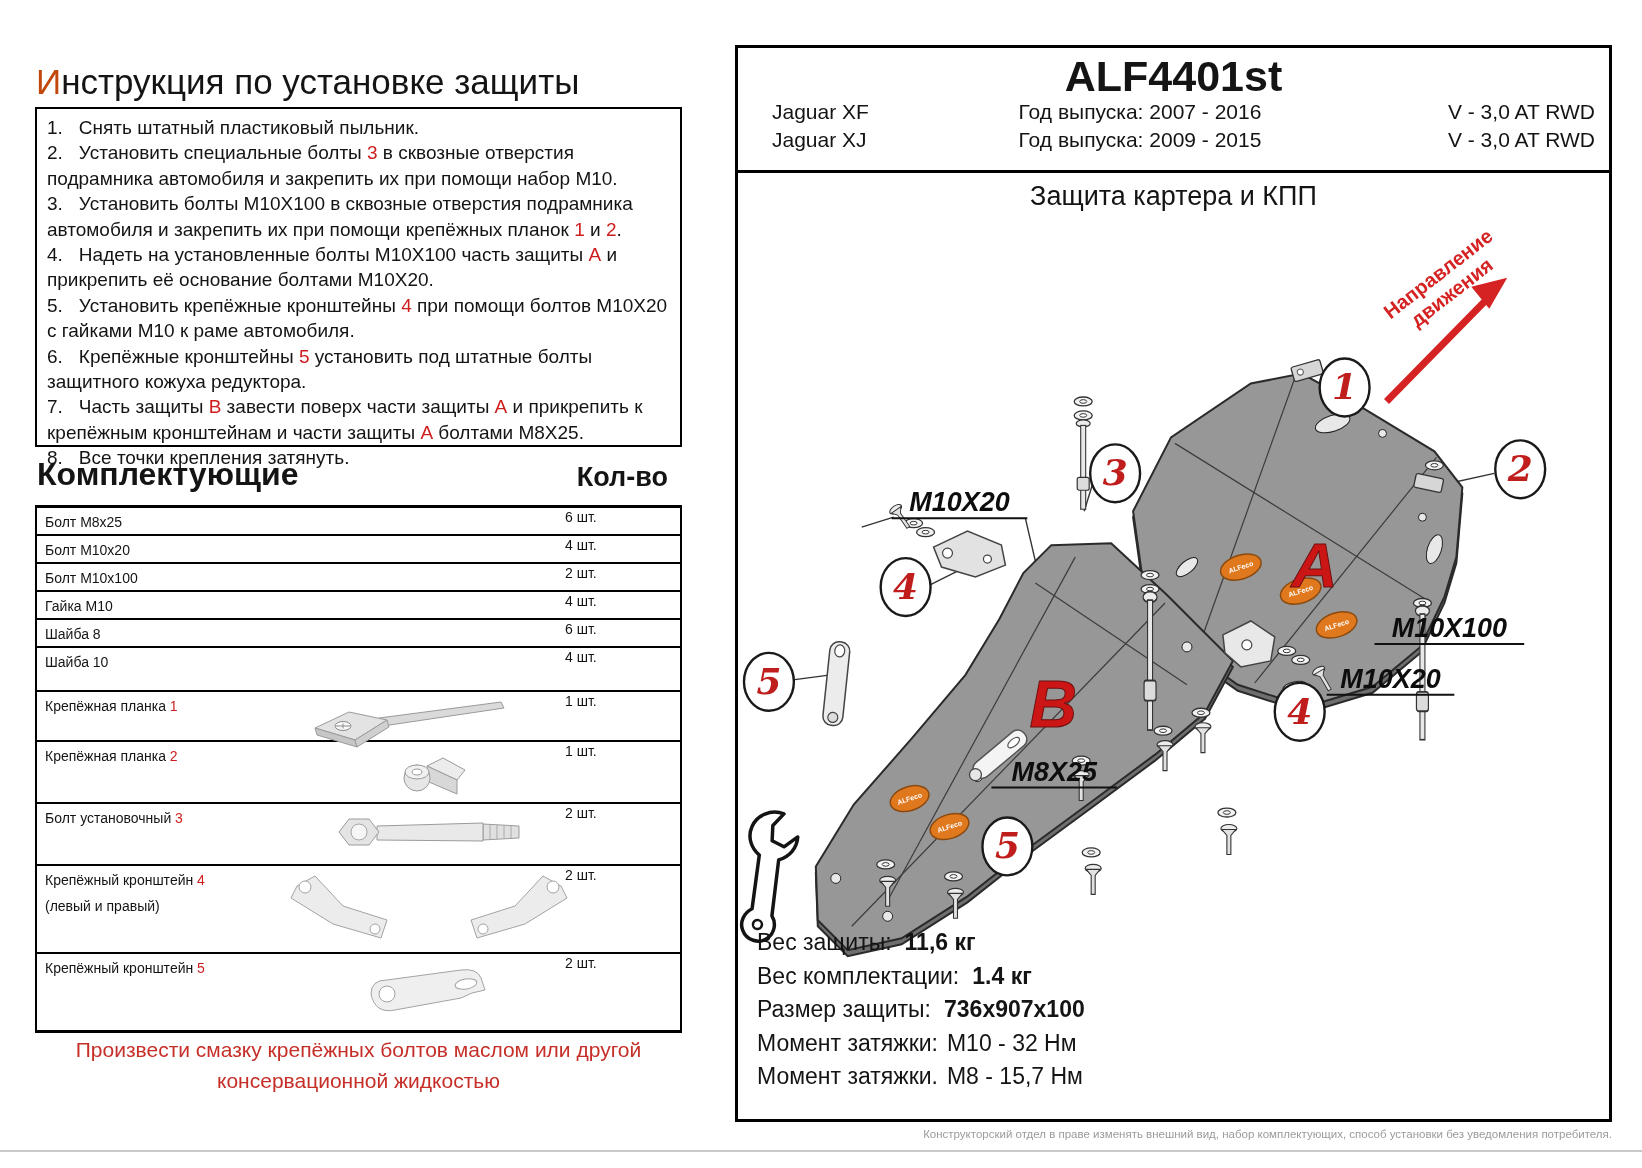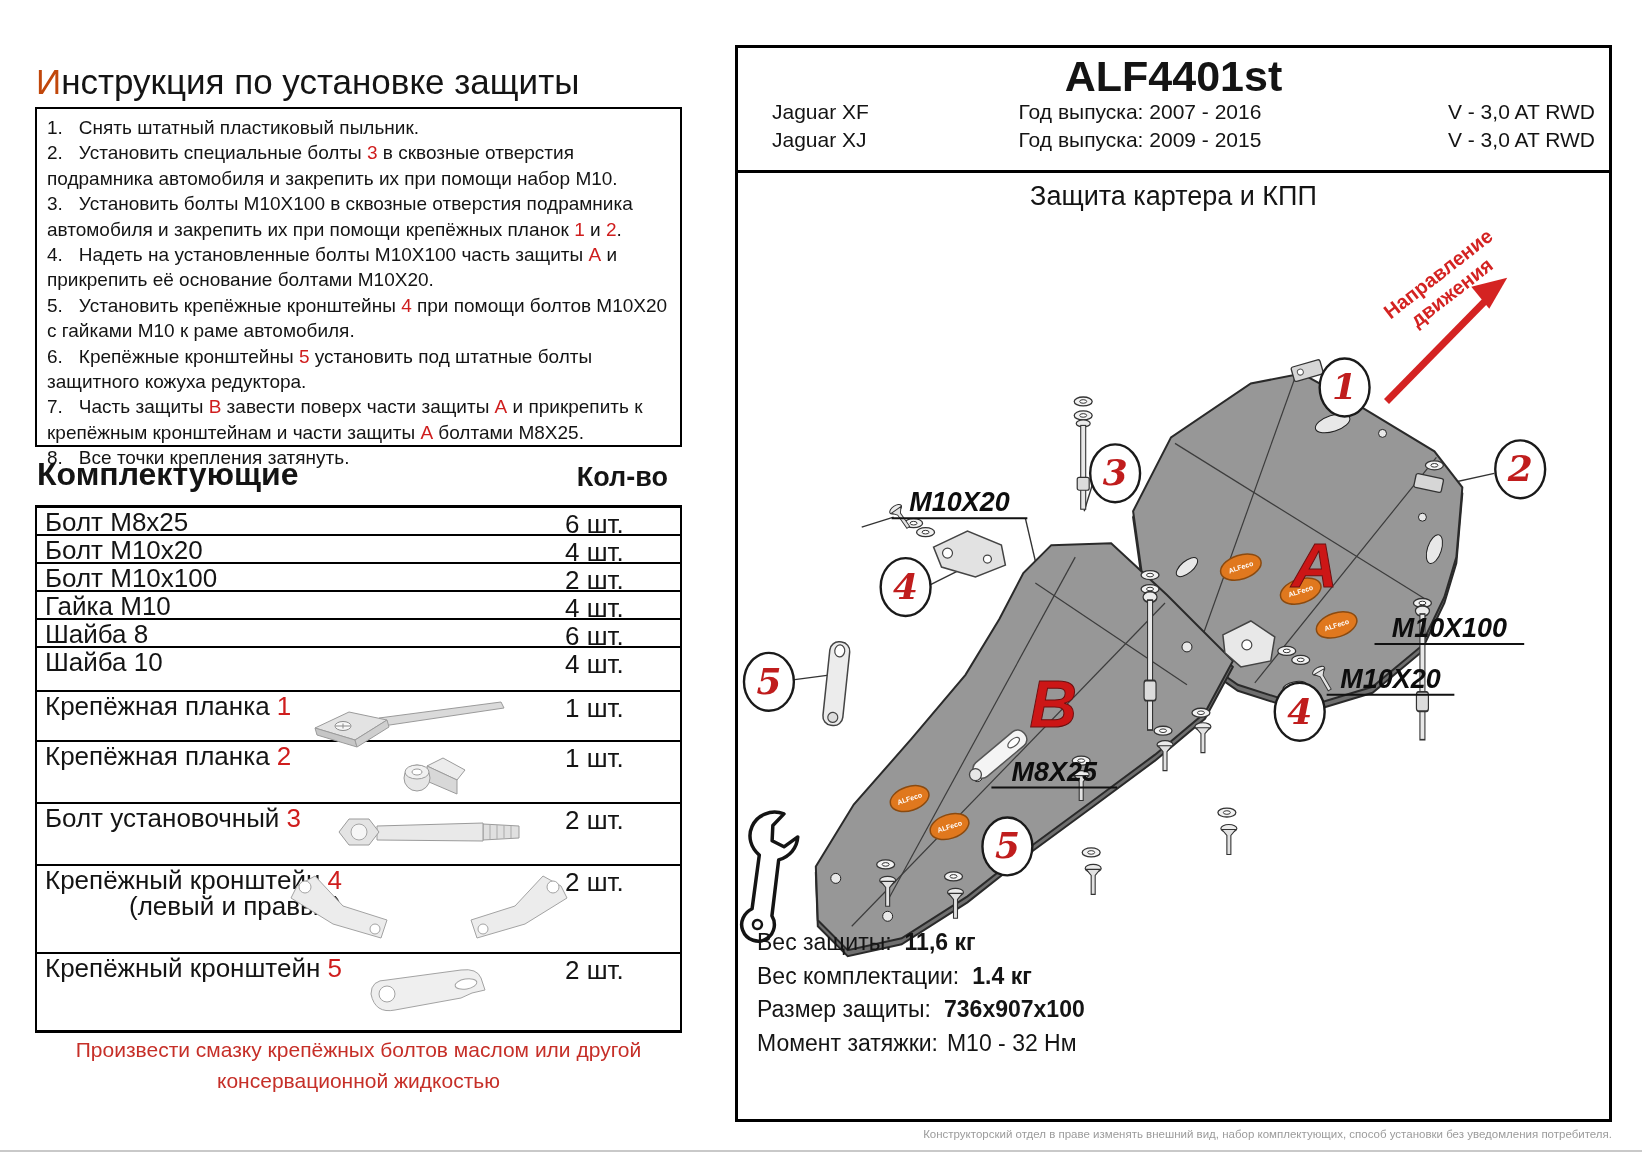--- a/index.html
+++ b/index.html
@@ -15,21 +15,21 @@
   .inst{margin:0;}
   .inst-num{margin-right:16px;}
   .red{color:#cf1d1d;}
 
   .comp-head{position:absolute;left:35px;top:456px;width:647px;height:46px;}
   .comp-title{position:absolute;left:2px;top:0;font-size:32px;font-weight:bold;}
   .qty-h{position:absolute;right:14px;top:6px;font-size:27px;font-weight:bold;margin-left:32px;}
 
   .comp-table{position:absolute;left:35px;top:505px;width:647px;border:2px solid #000;
               border-top-width:3px;border-bottom-width:3px;}
-  .c-row{position:relative;border-bottom:2px solid #000;font-size:26px;text-align:right;}
+  .c-row{position:relative;border-bottom:2px solid #000;font-size:14px;}
   .c-row:last-child{border-bottom:none;}
   .c-name{position:absolute;left:8px;top:1px;line-height:26px;}
   .qty{position:absolute;left:528px;top:1px;}
   .c-il{position:absolute;}
 
   .lube{position:absolute;left:35px;top:1034px;width:647px;text-align:center;color:#c62f28;
         font-size:21px;line-height:31px;}
 
   
   .panel{position:absolute;left:735px;top:45px;width:877px;height:1077px;border:3px solid #000;}
@@ -379,17 +379,18 @@
       <path d="M 30,-4 C 16,-6 4,4 2,16 C 0,27 6,37 16,42 L 22,96 C 15,102 13,112 18,119 C 24,128 37,129 44,121 C 50,114 49,104 43,98 L 36,42 C 46,36 51,26 49,15 L 38,28 L 25,25 L 22,10 Z" fill="#fff" stroke="#141414" stroke-width="3.5" stroke-linejoin="round"></path>
       <circle cx="31" cy="110" r="4.5" fill="#fff" stroke="#141414" stroke-width="2.5"></circle>
     </g>
   </svg>
 
   <div class="specs" id="specs">
       <div><span>Вес защиты:</span><span class="spec-val bold">11,6 кг</span></div>
       <div><span>Вес комплектации:</span><span class="spec-val bold">1.4 кг</span></div>
       <div><span>Размер защиты:</span><span class="spec-val bold">736х907х100</span></div>
       <div><span>Момент затяжки:</span><span class="spec-val">М10 - 32 Нм</span></div>
+      <div><span>Момент затяжки.</span><span class="spec-val">М8 - 15,7 Нм</span></div>
     </div>
 
   <div class="disclaimer">Конструкторский отдел в праве изменять внешний вид, набор комплектующих, способ установки без уведомления потребителя.</div>
   <div class="bottom-line"></div>
 </div>
 
 </body></html>

